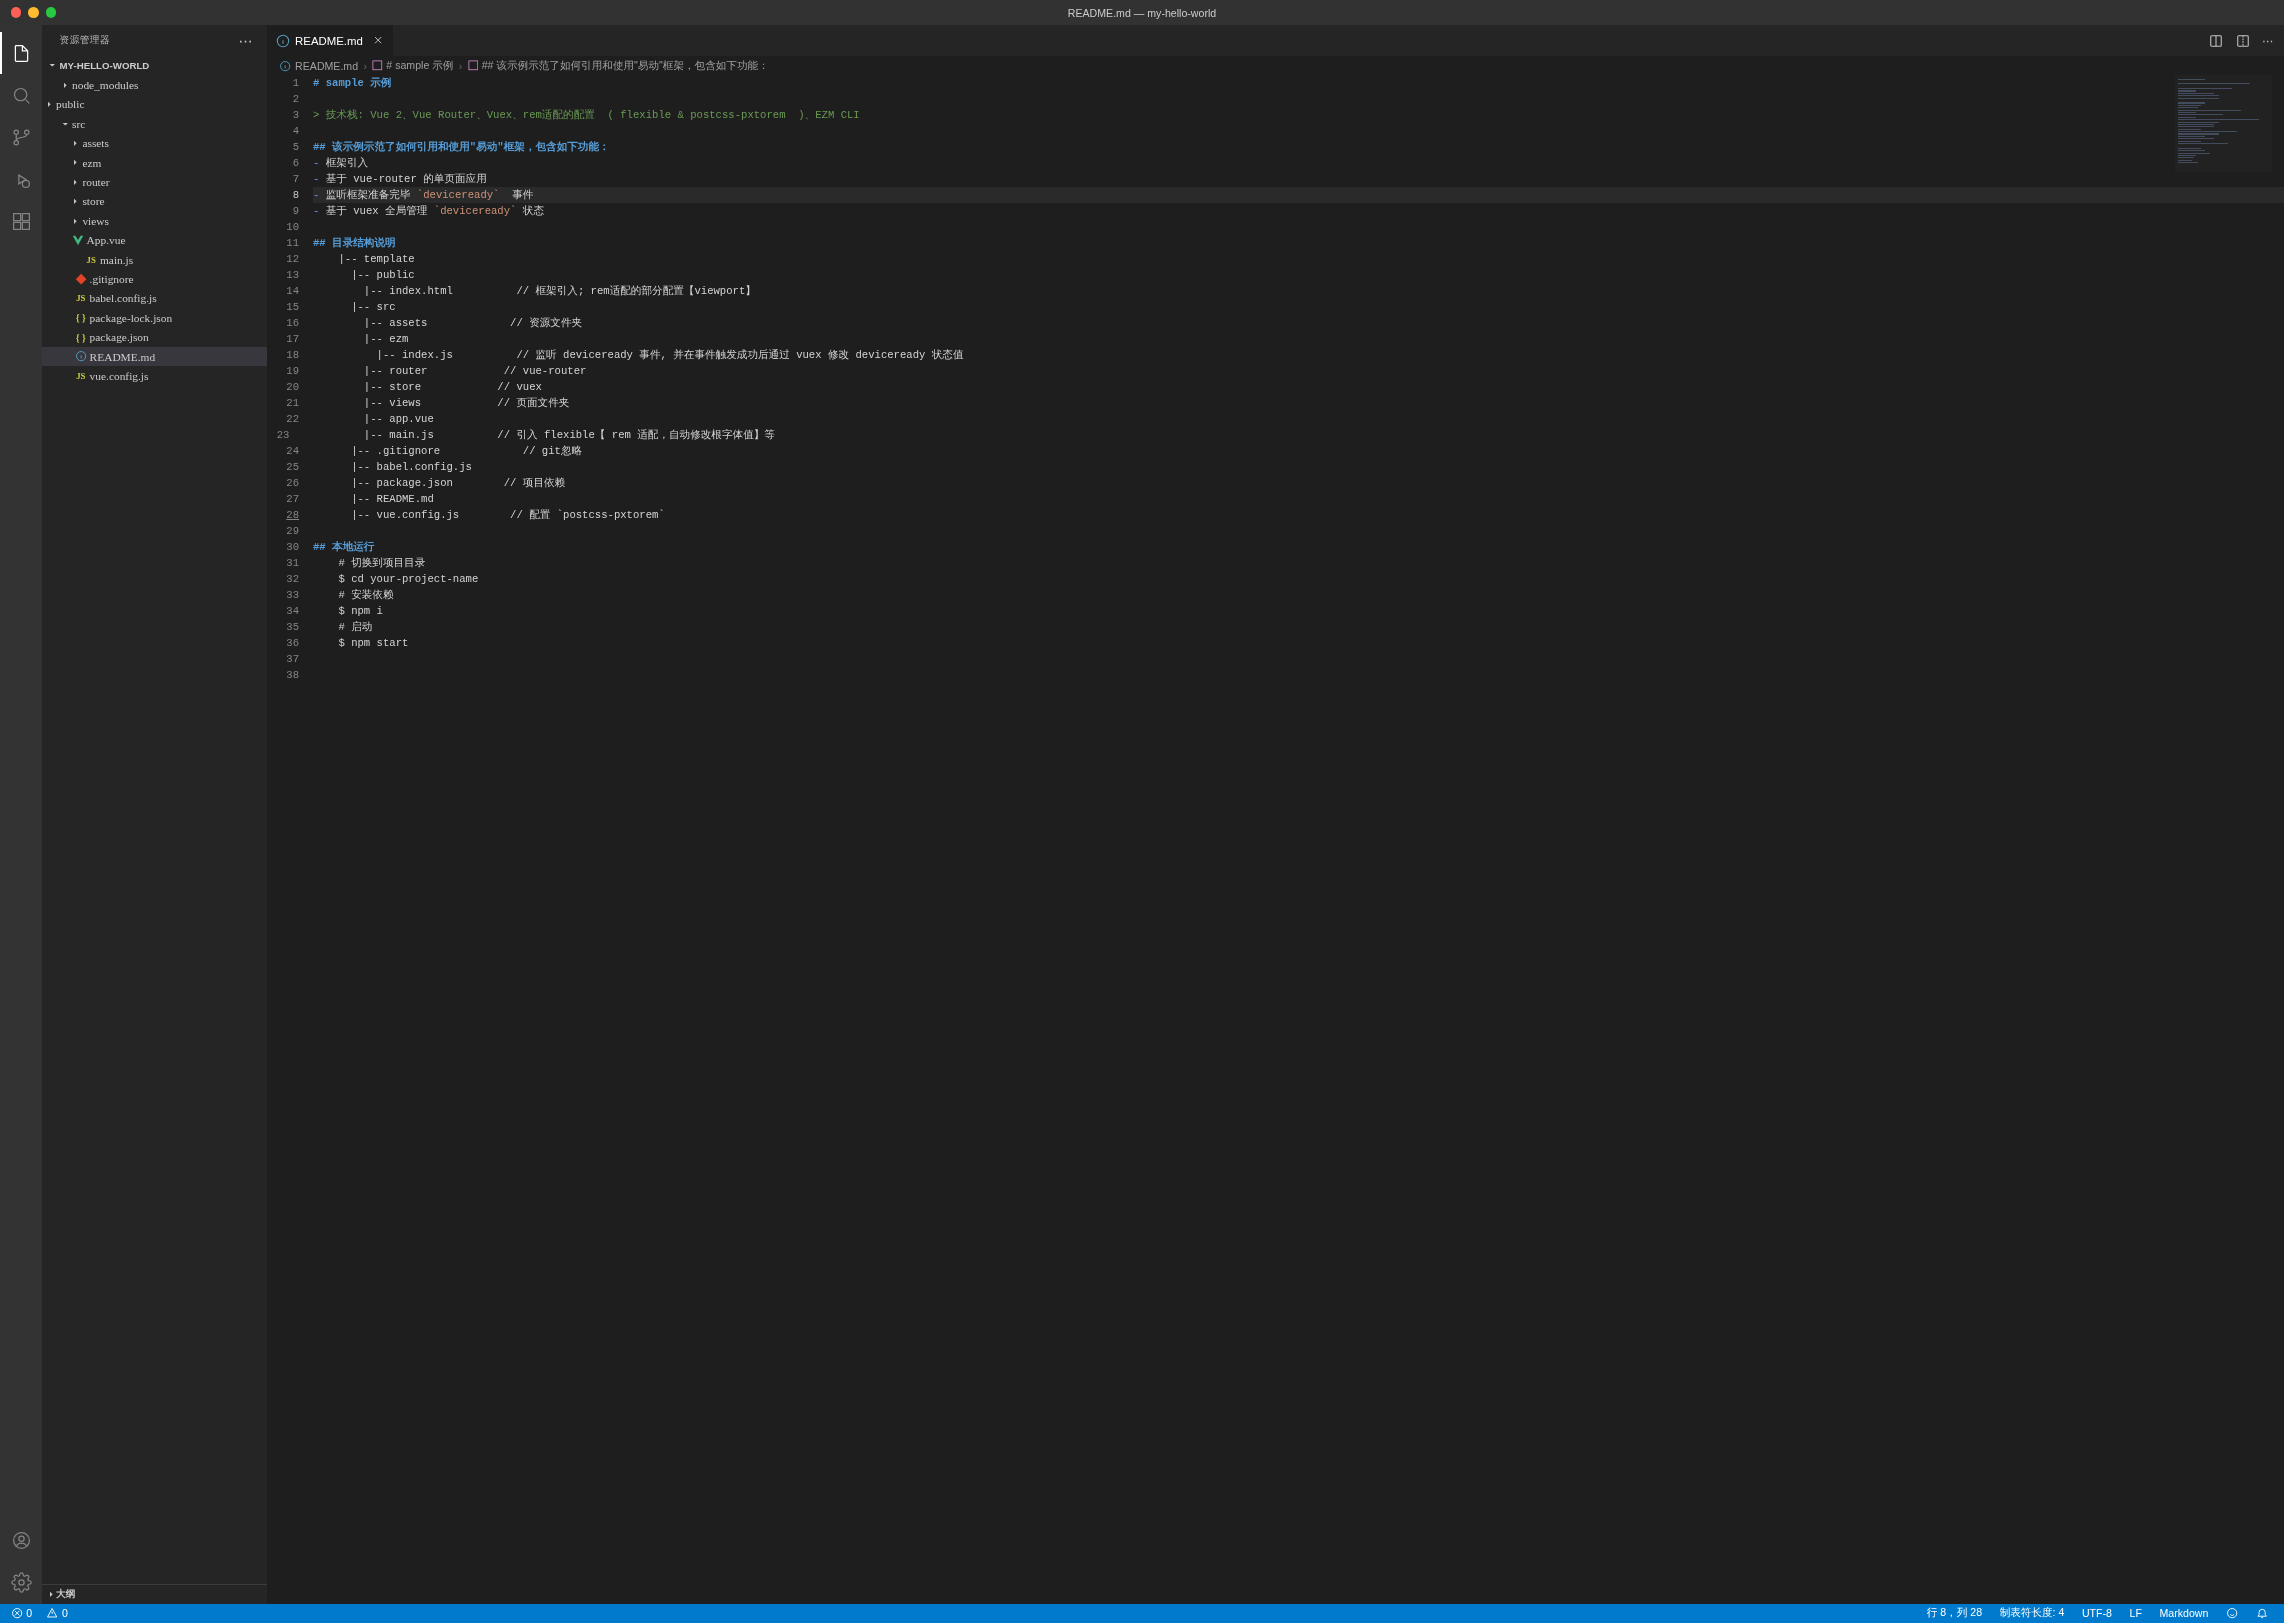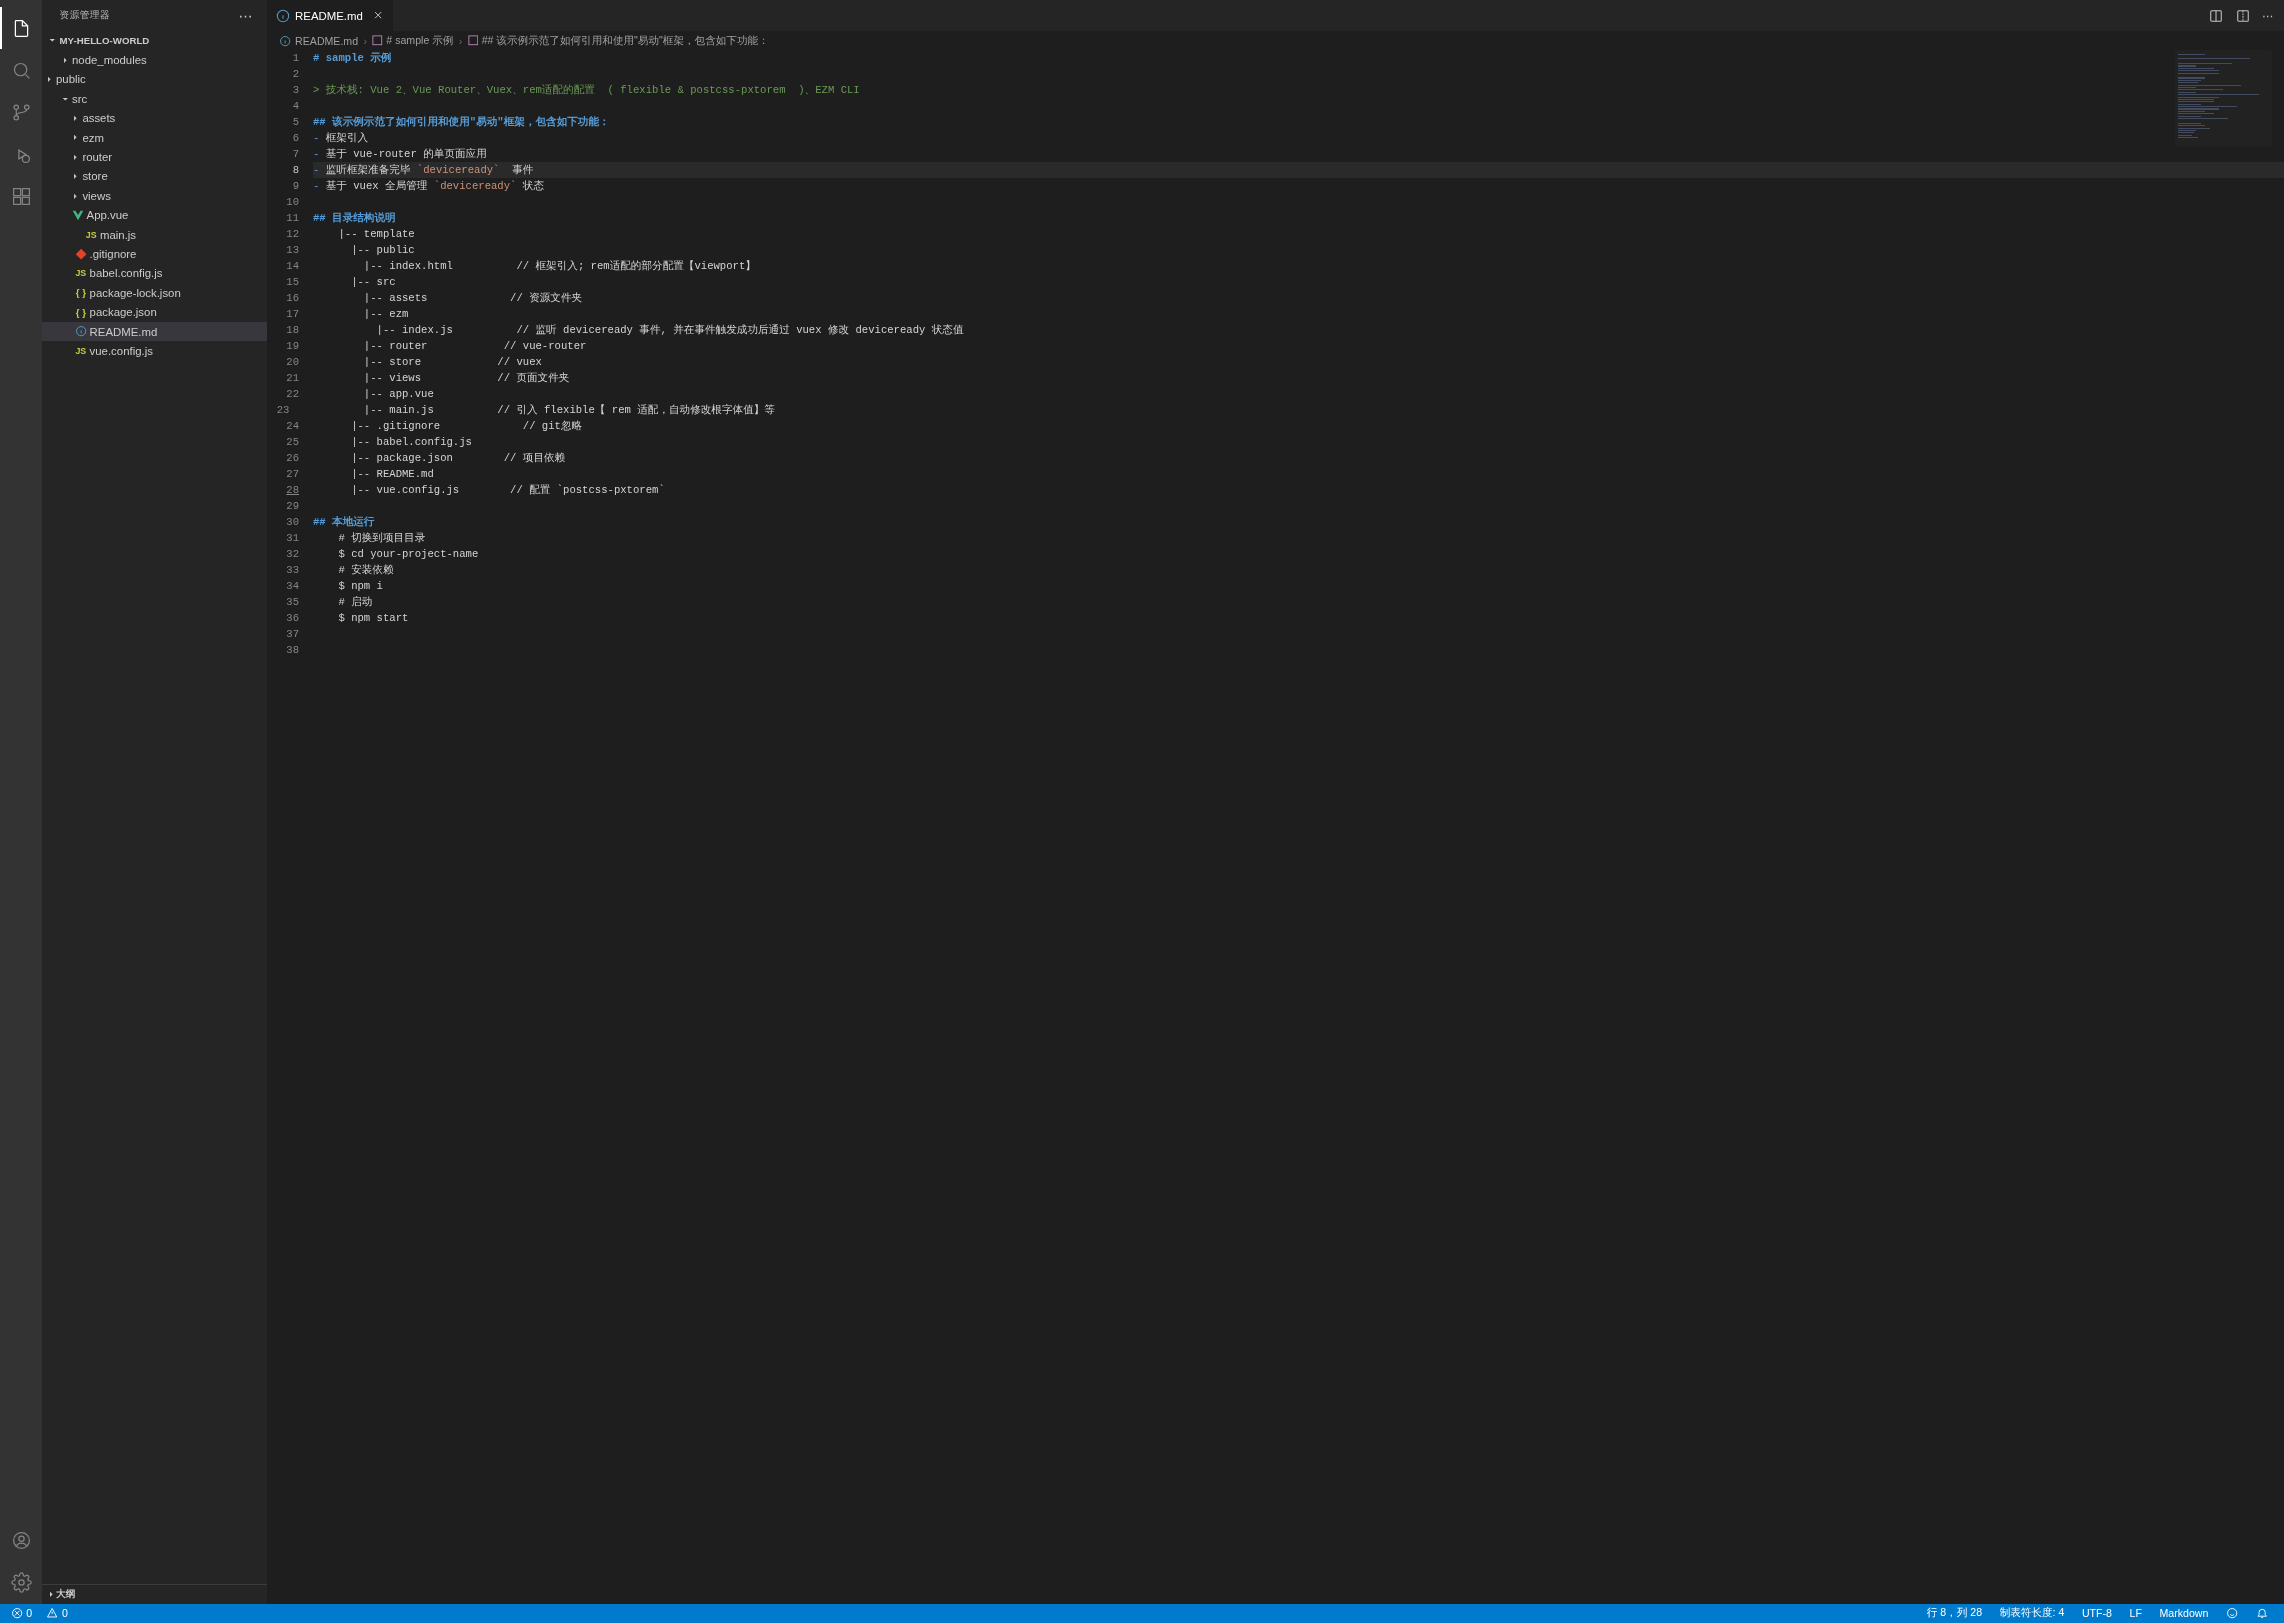--- a/index.html
+++ b/index.html
@@ -59,21 +59,21 @@
 .sidebar-header {
   height: 31px; display: flex; align-items: center; justify-content: space-between;
   padding: 0 14px 0 17.6px; color: #bbbbbb; font-size: 9.7px; letter-spacing: 0.4px;
 }
 .sidebar-header-actions { color: #cccccc; font-size: 14px; cursor: pointer; }
 .sidebar-section {
   height: 19.4px; display: flex; align-items: center; padding-left: 3.5px;
   font-size: 9.7px; font-weight: 700; color: #cccccc; cursor: pointer;
 }
 .sidebar-section .chev { width: 14px; display: inline-flex; justify-content: center; }
-.tree { flex: 1; overflow: auto; font-size: 11.4px; }
+.tree { flex: 1; overflow: auto; font-size: 11.4px; font-family: Liberation Serif, serif; }
 .tree-item {
   height: 19.4px; display: flex; align-items: center; cursor: pointer; color: #cccccc;
   white-space: nowrap;
 }
 .tree-item.selected { background: #37373d; }
 .tree-item .chev { width: 14px; display: inline-flex; justify-content: center; color: #c5c5c5; }
 .tree-item .ficon { width: 17.6px; display: inline-flex; justify-content: center; align-items: center; }
 .outline-section {
   height: 19.4px; display: flex; align-items: center; padding-left: 3.5px;
   font-size: 9.7px; font-weight: 700; color: #cccccc; cursor: pointer;
@@ -140,20 +140,28 @@
 .status-right { display: flex; align-items: center; gap: 10.6px; padding-right: 12.3px; }
 
 svg { display: block; }
 .chev-icon { width: 10.6px; height: 10.6px; }
 </style>
 </head>
 <body>
 
 <div class="window">
 
+  <div class="titlebar">
+    <div class="traffic-lights">
+      <div class="traffic-light tl-close"></div>
+      <div class="traffic-light tl-min"></div>
+      <div class="traffic-light tl-max"></div>
+    </div>
+    <div class="titlebar-title">README.md — my-hello-world</div>
+  </div>
 
   <div class="main">
 
     <div class="activitybar">
       <div class="activity-item active">
         <svg width="21" height="21" viewBox="0 0 24 24" fill="none" stroke="currentColor" stroke-width="1.4">
             <path d="M13 3H6a1 1 0 0 0-1 1v16a1 1 0 0 0 1 1h12a1 1 0 0 0 1-1V9z"></path>
             <path d="M13 3v6h6"></path>
           </svg>
       </div>

